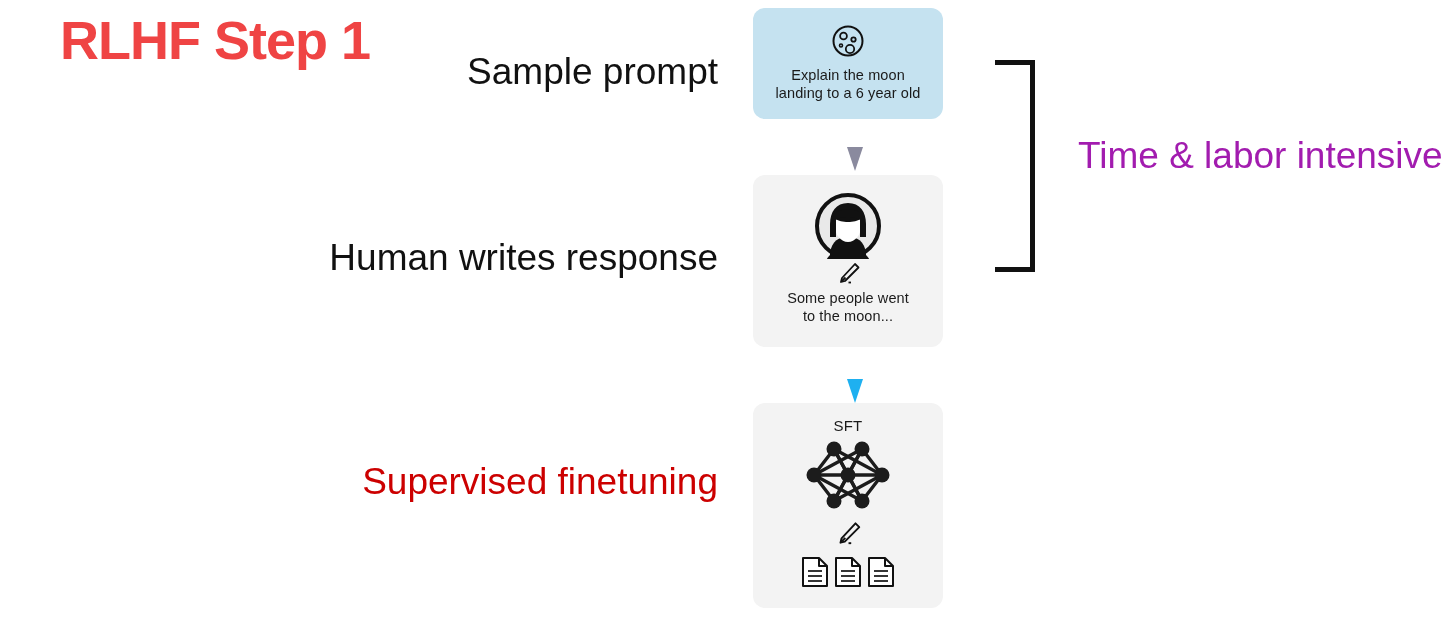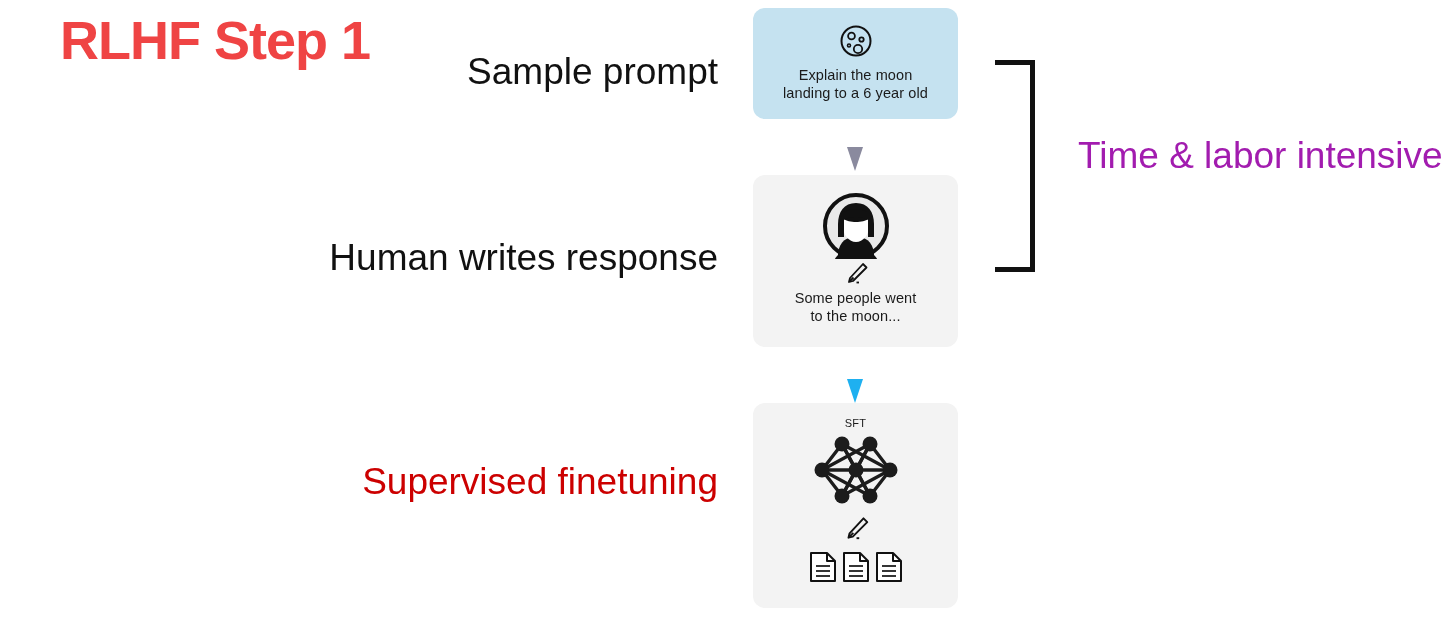--- a/index.html
+++ b/index.html
@@ -44,21 +44,21 @@
   #label-sample  { top: 50px; }
   #label-human   { top: 236px; }
   #label-sft     { top: 460px; }
   #label-sft .red  { color: #cc0000; display: block; }
   #label-sft .dark { color: #111111; display: block; }
 
   
   .card {
     position: absolute;
     left: 753px;
-    width: 205px;
+    width: 190px;
     border-radius: 12px;
     box-sizing: border-box;
     display: flex;
     flex-direction: column;
     align-items: center;
   }
   #card-prompt {
     top: 8px;
     height: 111px;
     background: #c5e2f0;
@@ -112,21 +112,21 @@
     left: 1078px;
     top: 134px;
     font-size: 37px;
     line-height: 44px;
     white-space: nowrap;
     color: #a21caf;
   }
 
   
   #sft-title {
-    font-size: 11px;
+    font-size: 15px;
     color: #1a1a1a;
     margin-bottom: 2px;
     letter-spacing: 0.2px;
   }
   .icon-row { display: flex; justify-content: center; align-items: center; }
   svg { display: block; }
 </style>
 </head>
 <body>
 

